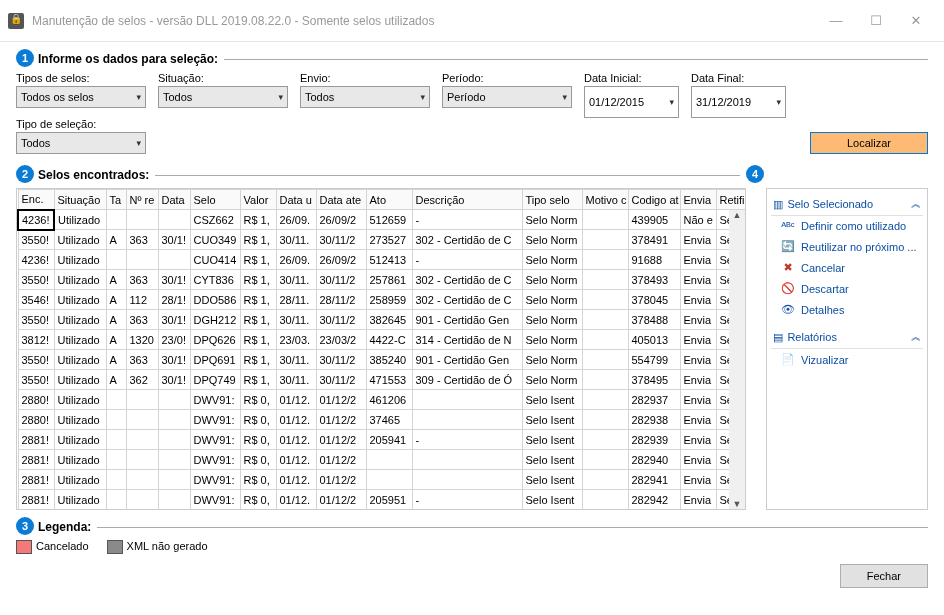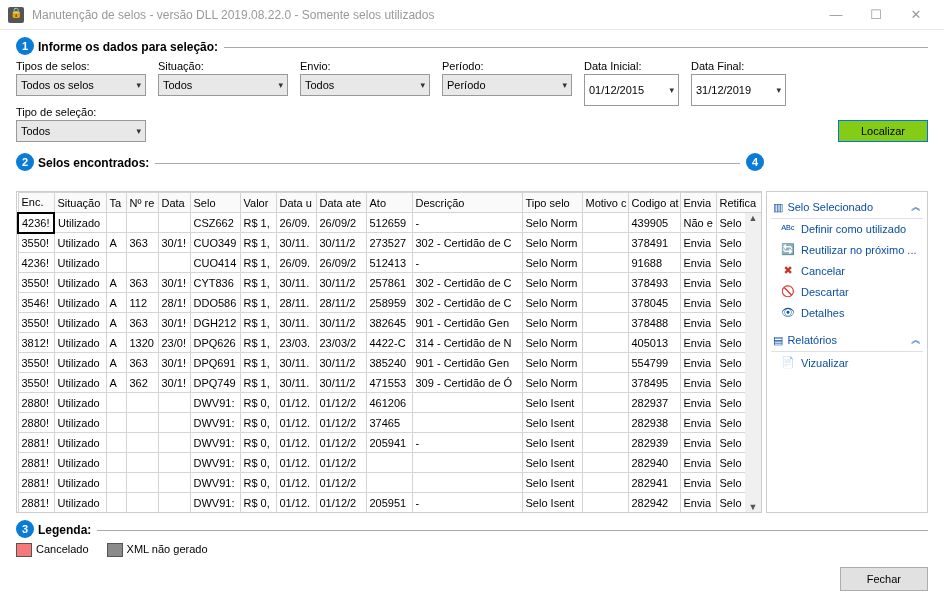--- a/index.html
+++ b/index.html
@@ -1,42 +1,42 @@
 <!DOCTYPE html>
 <html><head>
 <meta charset="utf-8">
 <style>
 * { box-sizing: border-box; margin: 0; padding: 0; }
 body { font-family: "Segoe UI", Tahoma, sans-serif; font-size: 11px; background: #fff; width: 944px; height: 615px; overflow: hidden; position: relative; }
 
-.titlebar { height: 30px; display: flex; align-items: center; padding: 0 8px; border-bottom: 1px solid #e8e8e8; color: #999; font-size: 12px; }
+.titlebar { height: 42px; display: flex; align-items: center; padding: 0 8px; border-bottom: 1px solid #e8e8e8; color: #999; font-size: 12px; }
 .titlebar .app-icon { width: 16px; height: 16px; background: #555; margin-right: 8px; border-radius: 2px; position: relative; }
 .titlebar .app-icon::after { content: "🔒"; position: absolute; font-size: 10px; left: 2px; top: 0; color:#fff;}
 .titlebar .title-text { flex: 1; }
 .titlebar .winbtn { width: 40px; height: 30px; display: flex; align-items: center; justify-content: center; color: #999; font-size: 13px; }
 
 .content { padding: 8px 16px 16px 16px; }
 
 .step-badge { display: inline-flex; width: 18px; height: 18px; background: #0b7cd6; color: #fff; border-radius: 50%; font-size: 11px; font-weight: bold; align-items: center; justify-content: center; margin-right: 4px; vertical-align: middle; position: relative; top: -1px;}
 .section-header { font-weight: bold; font-size: 12px; display: flex; align-items: center; margin-bottom: 4px; }
 .section-header .line { flex: 1; height: 1px; background: #aaa; margin-left: 6px; }
 
 .filters { display: flex; gap: 12px; flex-wrap: wrap; }
 .filter-col { display: flex; flex-direction: column; }
 .filter-col label { font-size: 11px; margin-bottom: 2px; }
 .select-box { height: 22px; border: 1px solid #999; background: #e8e8e8; display: flex; align-items: center; padding: 0 4px; justify-content: space-between; font-size: 11px; }
 .select-box .chev { font-size: 9px; color: #333; margin-left: 6px; }
 .date-box { height: 32px; border: 1px solid #999; background: #fff; display: flex; align-items: center; padding: 0 4px; justify-content: space-between; font-size: 11px; }
 .date-box .chev { font-size: 9px; color: #333; margin-left: 4px; }
 
 .w130 { width: 130px; } .w95 { width: 95px; }
-.btn { border: 1px solid #0078d7; background: #84cc16; padding: 4px 22px; font-size: 11px; cursor: pointer; }
+.btn { border: 1px solid #0078d7; background: #fdba74; padding: 4px 36px; font-size: 11px; cursor: pointer; }
 .btn-plain { border: 1px solid #adadad; background: #e1e1e1; padding: 5px 26px; font-size: 11px; cursor: pointer; }
 
-.main-row { display: flex; gap: 4px; margin-top: 19px; }
+.main-row { display: flex; gap: 20px; margin-top: 4px; }
 .table-wrap { flex: 1; border: 1px solid #ccc; height: 322px; overflow: hidden; position: relative; }
 table { border-collapse: collapse; width: 100%; table-layout: fixed; }
 th, td { border: 1px solid #d4d4d4; font-size: 11px; padding: 1px 3px; height: 20px; overflow: hidden; white-space: nowrap; text-align: left; background: #fff; }
 th { background: #fafafa; font-weight: normal; }
 td.first-sel { border: 2px solid #000; }
 
 .side-panel { width: 162px; border: 1px solid #ccc; height: 322px; padding: 4px; }
 .panel-header { color: #0b4ea2; font-size: 11px; display: flex; justify-content: space-between; align-items: center; padding: 4px 2px; border-bottom: 1px solid #e0e0e0; }
 .panel-header .exp { color: #0b4ea2; font-size: 10px; }
 .panel-item { display: flex; align-items: center; gap: 6px; padding: 4px 2px 4px 10px; color: #0b4ea2; font-size: 11px; cursor: pointer; }

